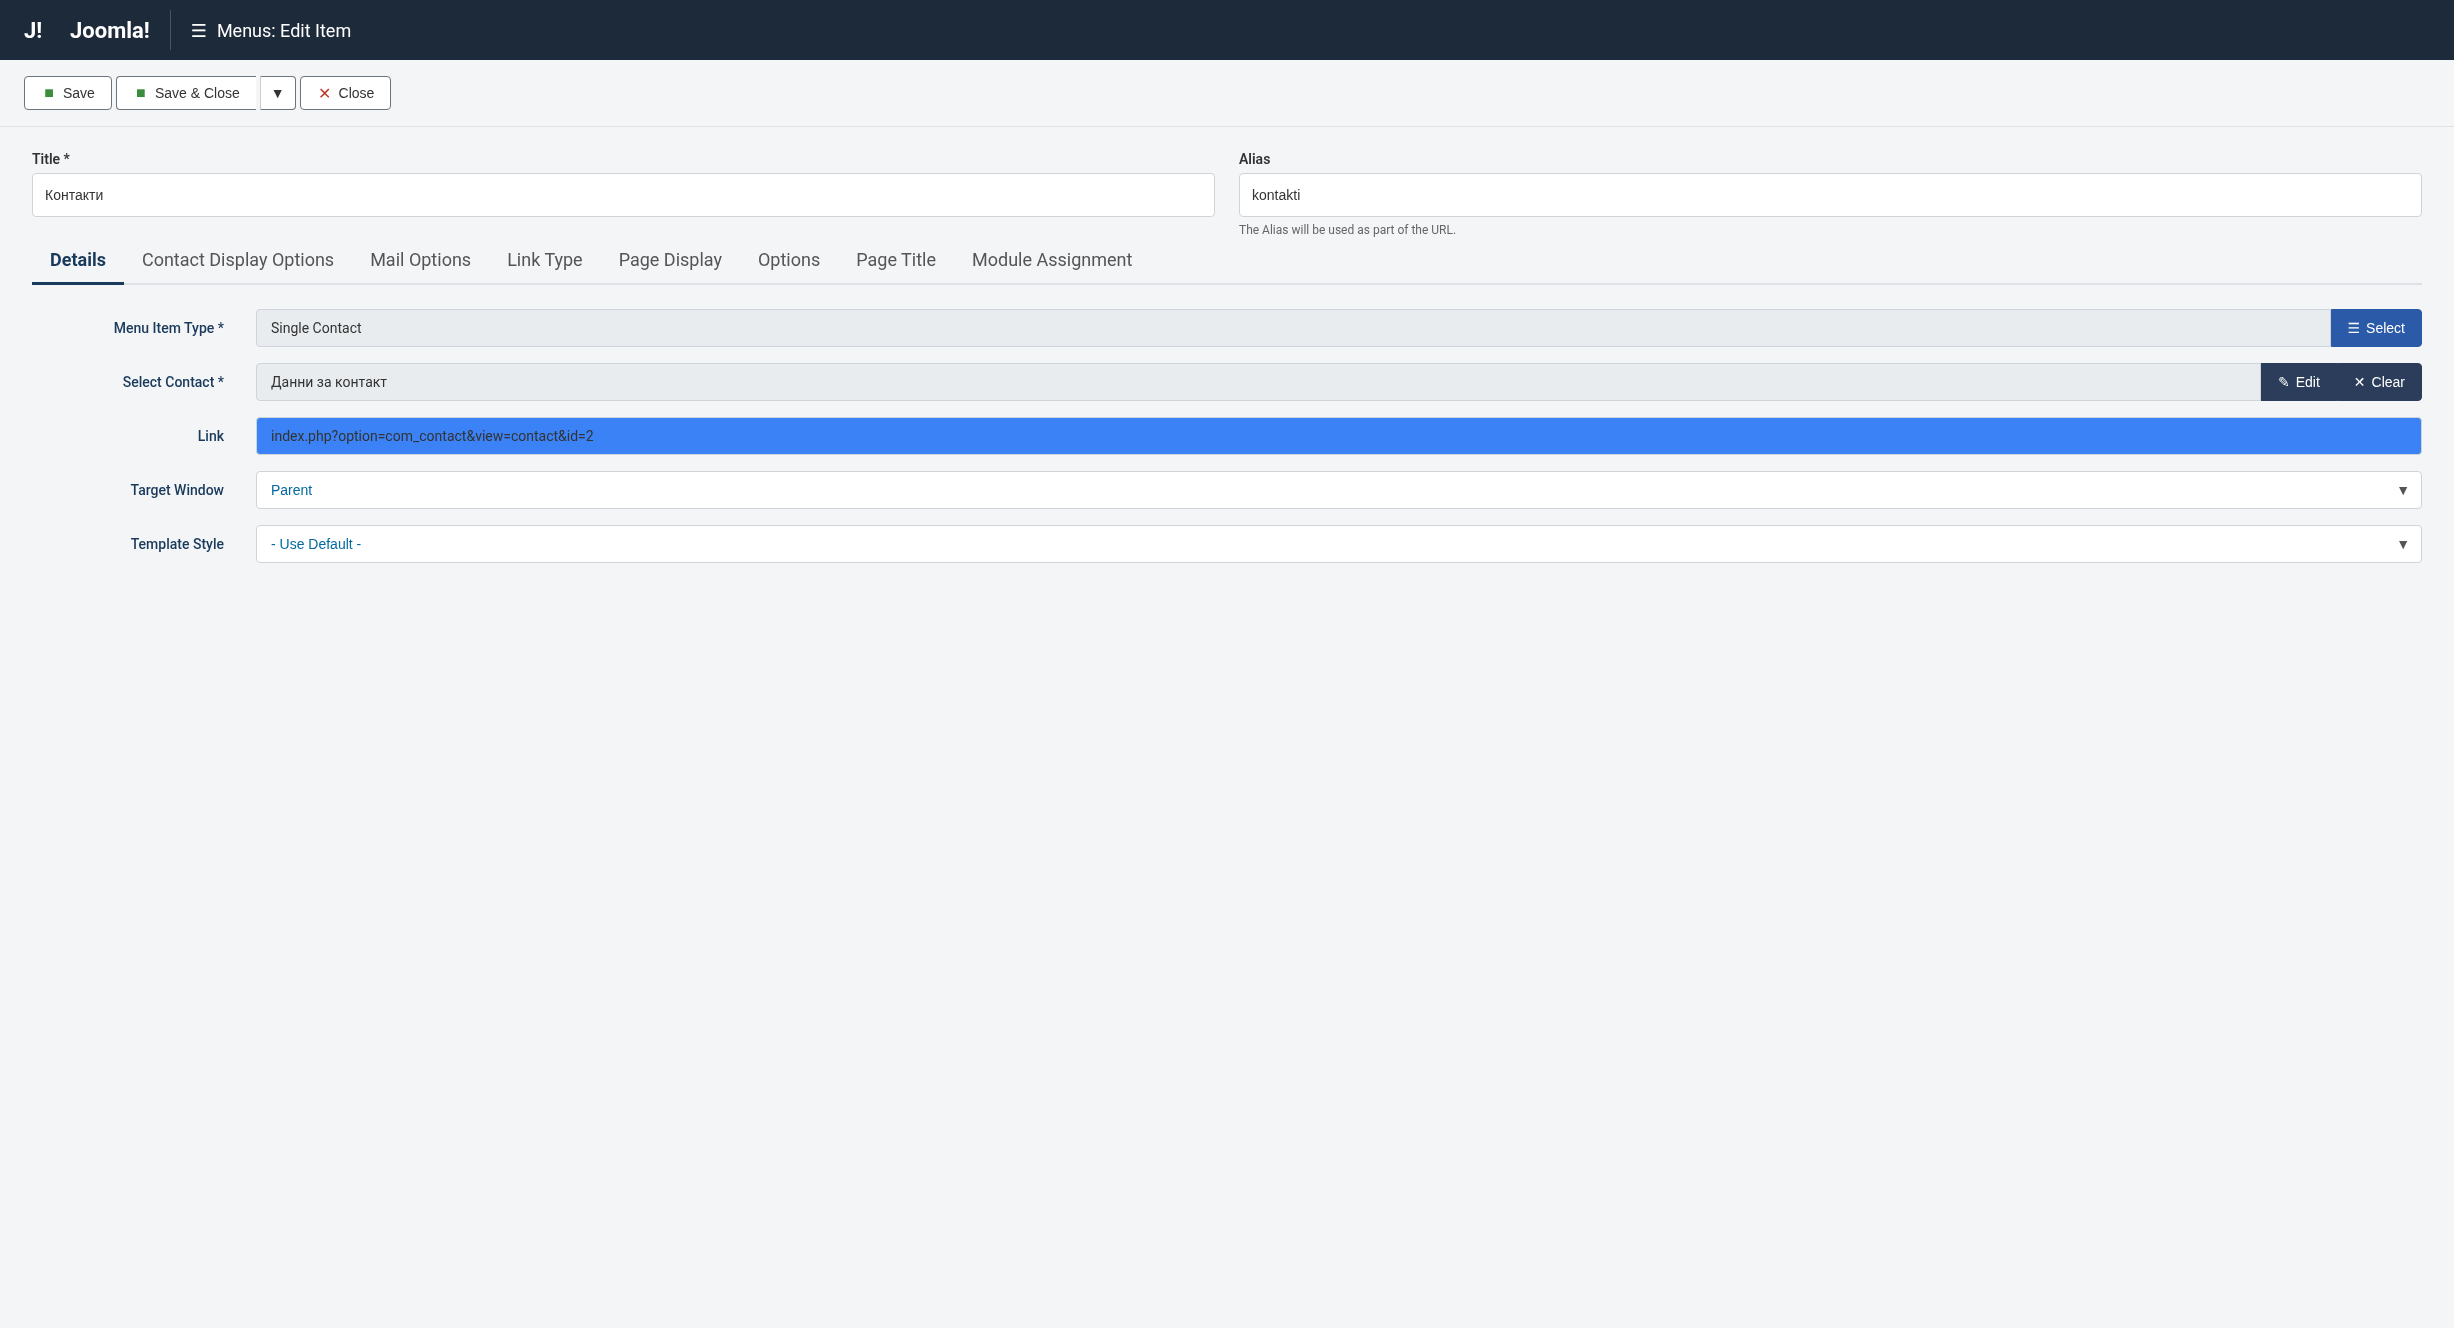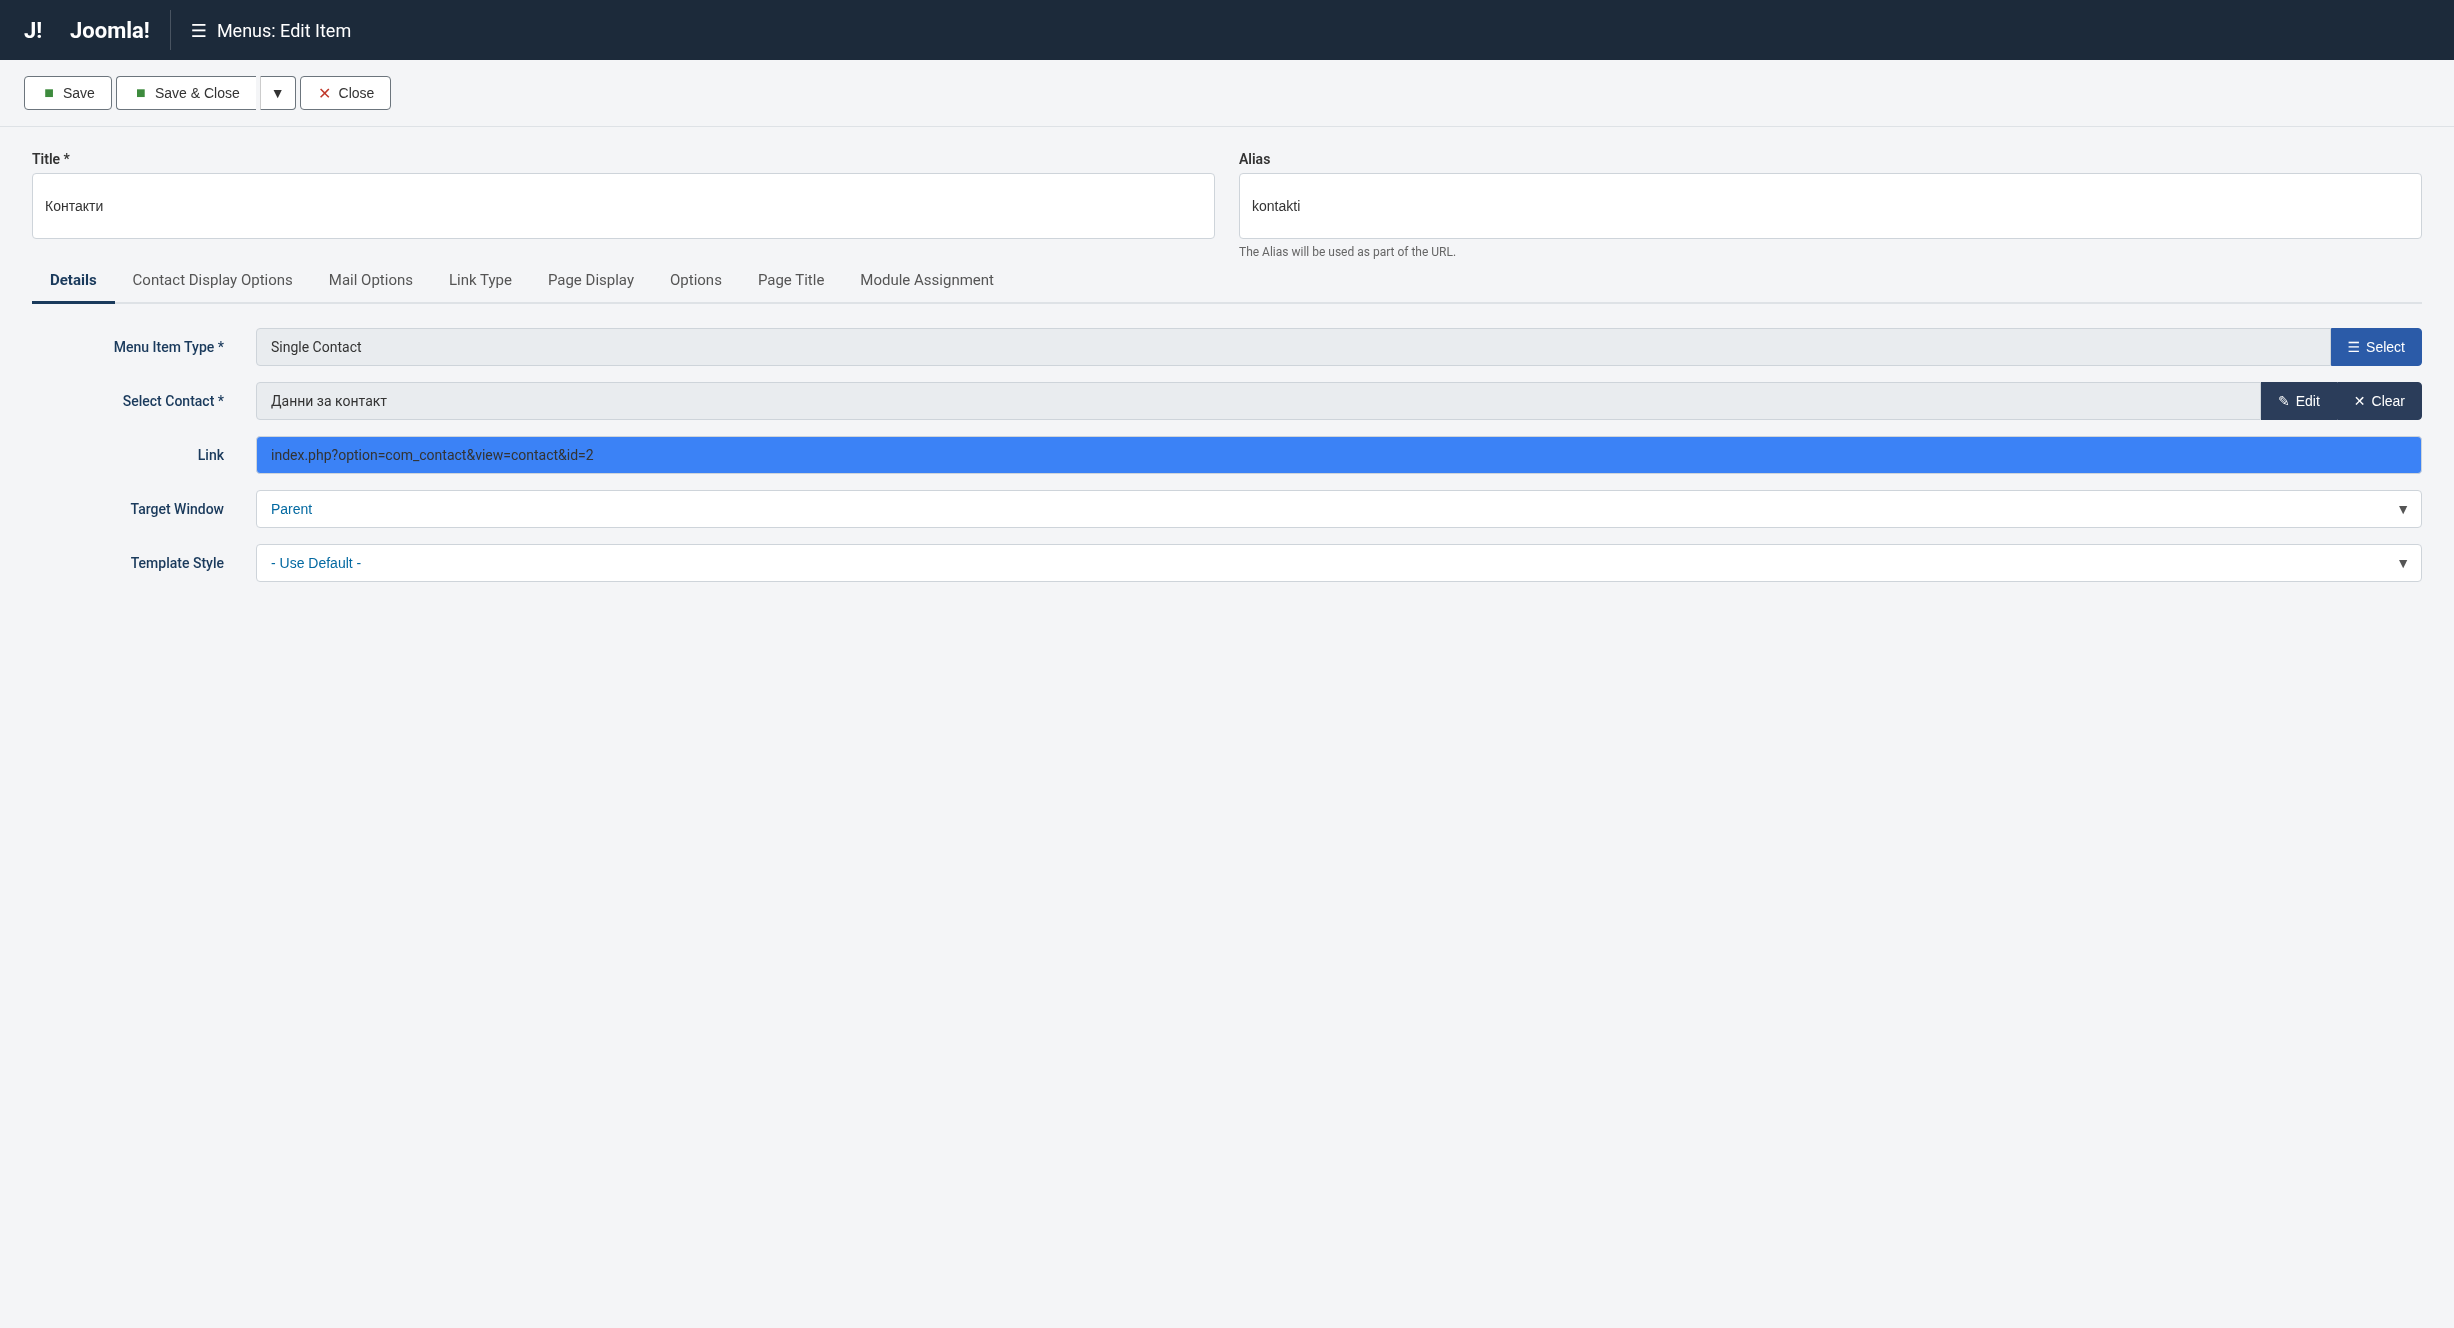--- a/index.html
+++ b/index.html
@@ -103,21 +103,21 @@
       gap: 24px;
     }
     .form-group label {
       display: block;
       font-weight: 600;
       margin-bottom: 6px;
       color: #333;
     }
     .form-control {
       width: 100%;
-      padding: 24px 12px;
+      padding: 13px 12px;
       border: 1px solid #ced4da;
       border-radius: 4px;
       font-size: 14px;
       background: white;
       color: #333;
     }
     .alias-hint {
       font-size: 12px;
       color: #666;
       margin-top: 6px;
@@ -126,21 +126,21 @@
     
     .tabs {
       display: flex;
       border-bottom: 2px solid #dee2e6;
       margin-bottom: 24px;
       gap: 0;
     }
     .tab {
       padding: 12px 18px;
       cursor: pointer;
-      font-size: 15px;
+      font-size: 18px;
       color: #555;
       border-bottom: 3px solid transparent;
       margin-bottom: -2px;
       white-space: nowrap;
     }
     .tab.active {
       color: #1a3a5c;
       font-weight: 700;
       border-bottom: 3px solid #1a3a5c;
     }

